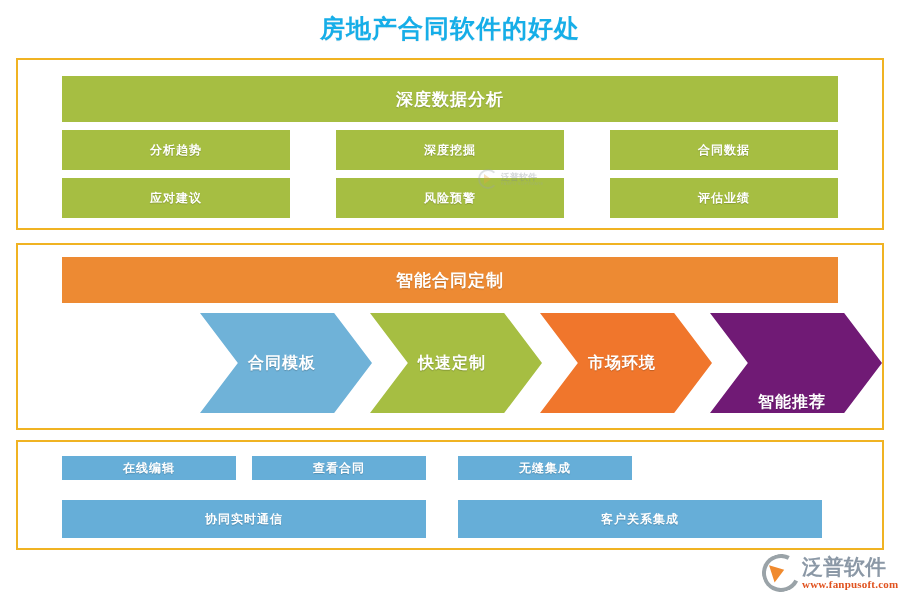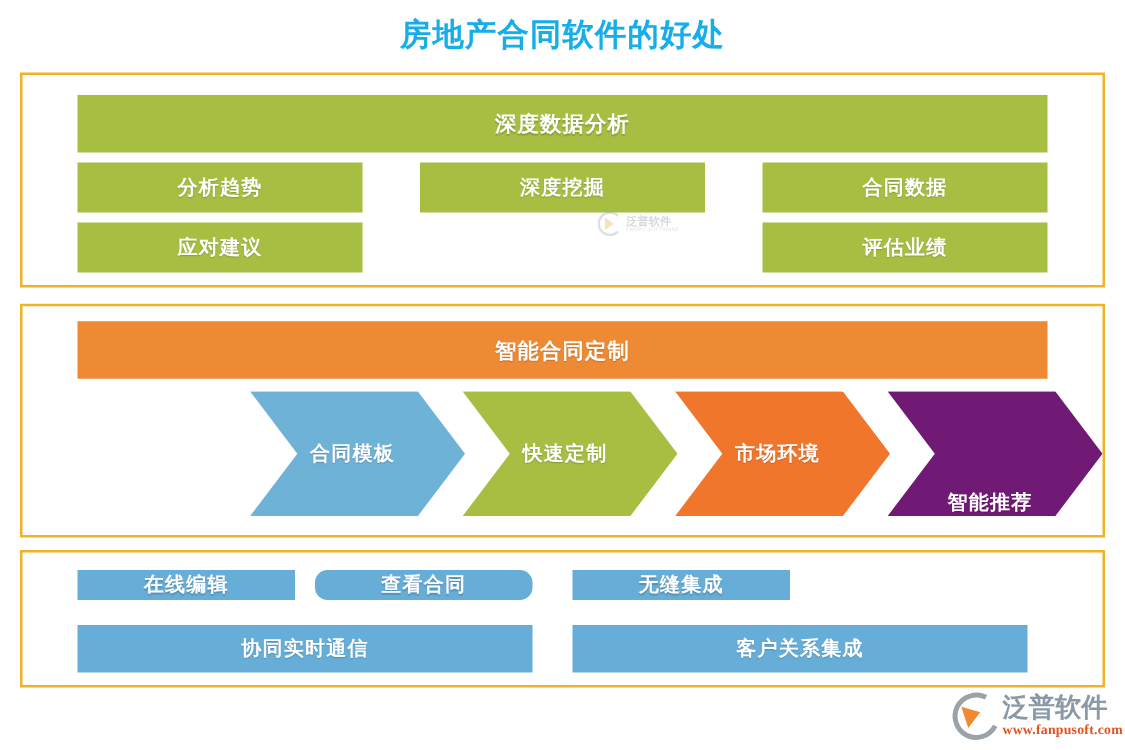--- a/index.html
+++ b/index.html
@@ -42,21 +42,21 @@
   #panel-3 { top: 440px; height: 110px; }
 
   
   .block {
     position: absolute;
     box-sizing: border-box;
     display: flex;
     align-items: center;
     justify-content: center;
     color: #ffffff;
-    font-size: 16px;
+    font-size: 12px;
     font-weight: bold;
     letter-spacing: 1px;
     text-shadow: 0 1px 1px rgba(0,0,0,0.18);
     user-select: none;
   }
   .band {
     font-size: 17px;
   }
 
   
@@ -100,21 +100,21 @@
   .chev-2 { left: 170px; background: #6FB2D8; }
   .chev-3 { left: 340px; background: #A6BE42; }
   .chev-4 { left: 510px; background: #F0762C; }
   .chev-5 { left: 680px; background: #701a75; align-items: flex-end; }
 
   
   .blue { background: #66AED8; }
   .s3-row1 { top: 14px; height: 24px; }
   .s3-row2 { top: 58px; height: 38px; }
   #s3-b1 { left: 44px;  width: 174px; }
-  #s3-b2 { left: 234px; width: 174px; border-radius: 10px; }
+  #s3-b2 { left: 234px; width: 174px; }
   #s3-b3 { left: 440px; width: 174px; }
   #s3-b4 { left: 630px; width: 174px; }
   #s3-b5 { left: 44px;  width: 364px; }
   #s3-b6 { left: 440px; width: 364px; }
 
   
   .watermark {
     position: absolute;
     left: 478px;
     top: 166px;
@@ -199,20 +199,21 @@
 
 <div class="panel" id="panel-1">
 
   <div class="block band green" id="s1-header">深度数据分析</div>
 
   <div class="block green s1-row1 s1-c1">分析趋势</div>
   <div class="block green s1-row1 s1-c2">深度挖掘</div>
   <div class="block green s1-row1 s1-c3">合同数据</div>
 
   <div class="block green s1-row2 s1-c1">应对建议</div>
+  <div class="block green s1-row2 s1-c2">风险预警</div>
   <div class="block green s1-row2 s1-c3">评估业绩</div>
 </div>
 
 <div class="watermark">
   <span class="wm-mark"></span>
   <span class="wm-text">
     <span class="wm-name">泛普软件</span>
     <span class="wm-sub">FANPU SOFTWARE</span>
   </span>
 </div>

